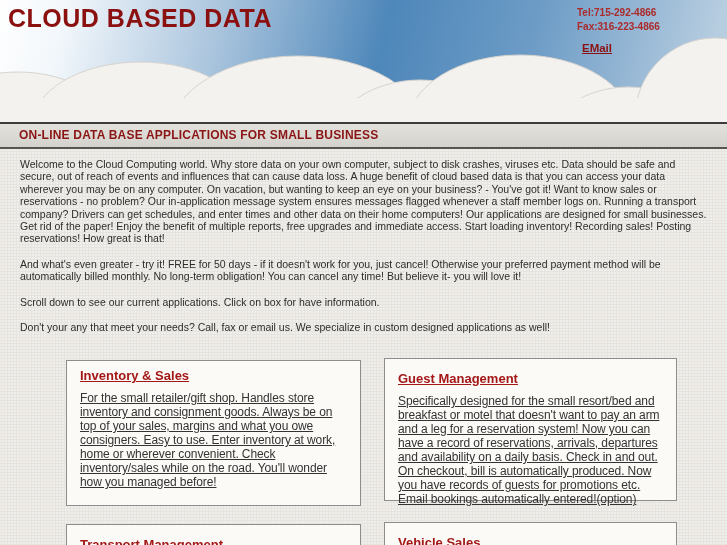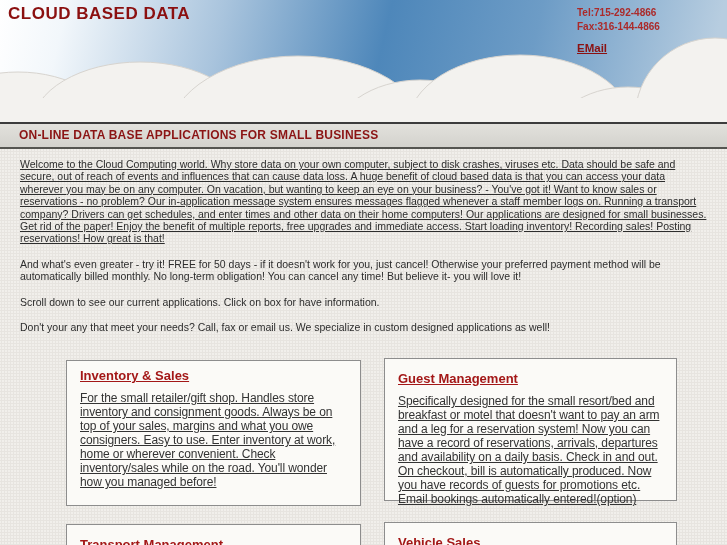--- a/index.html
+++ b/index.html
@@ -14,30 +14,30 @@
 
   
   .banner {
     position: absolute; top: 0; left: 0; width: 727px; height: 123px; overflow: hidden;
     background: linear-gradient(103deg,
       #ffffff 0%, #f2f7fb 9%, #a9c4dd 30%, #4e87ba 52%, #6d9cc6 72%, #b7cde0 96%);
   }
   .clouds { position: absolute; left: 0; bottom: 0; }
   .site-title {
     position: absolute; top: 4px; left: 8px;
-    font-size: 17px; font-weight: bold; letter-spacing: 0.5px;
+    font-size: 25px; font-weight: bold; letter-spacing: 0.5px;
     color: #8b1010;
   }
   .contact {
     position: absolute; top: 6px; left: 577px; width: 112px;
     font-size: 10px; font-weight: bold; line-height: 14px; color: #ab2a2a;
     white-space: nowrap;
   }
   .email-link {
-    position: absolute; top: 42px; left: 577px; width: 108px; 
+    position: absolute; top: 42px; left: 543px; width: 108px; text-align: center;
     font-size: 11.5px; font-weight: bold; color: #8b1212;
     text-decoration: underline; cursor: pointer;
   }
 
   
   .heading-bar {
     position: absolute; top: 122px; left: 0; width: 727px; height: 27px;
     box-sizing: border-box;
     border-top: 2px solid #3c3c3c; border-bottom: 2px solid #555551;
     background: linear-gradient(#e2e1dc, #d3d2cd);
@@ -46,21 +46,21 @@
     color: #8b1414;
   }
 
   
   .content {
     position: absolute; top: 149px; left: 0; width: 727px;
     box-sizing: border-box; padding: 0 18px 0 20px;
     color: #2d2d2d; font-size: 10.5px; line-height: 12.4px;
   }
   .content p { margin: 0 0 13px 0; }
-  .content p.first { margin-top: 9px; text-decoration: underline; }
+  .content p.first { margin-top: 9px; }
 
   
   .app-box {
     position: absolute; box-sizing: border-box;
     background: #fbfaf7; border: 1px solid #8d8d8d;
     padding: 10px 13px; cursor: pointer;
   }
   #box-inventory { left: 66px;  top: 360px; width: 295px; height: 146px; padding-top: 5px; }
   #box-guest     { left: 384px; top: 358px; width: 293px; height: 143px; }
   #box-transport { left: 66px;  top: 524px; width: 295px; height: 150px; }
@@ -88,21 +88,21 @@
         <ellipse cx="420" cy="142" rx="88" ry="62"></ellipse>
         <ellipse cx="520" cy="125" rx="112" ry="70"></ellipse>
         <ellipse cx="628" cy="145" rx="80" ry="58"></ellipse>
         <ellipse cx="715" cy="118" rx="80" ry="80"></ellipse>
       </g>
       <rect x="0" y="98" width="727" height="25" fill="#f3f2ef"></rect>
     </svg>
     <div class="site-title">CLOUD BASED DATA</div>
     <div class="contact">
       <div>Tel:715-292-4866</div>
-      <div>Fax:316-144-4866</div>
+      <div>Fax:316-223-4866</div>
     </div>
     <a class="email-link">EMail</a>
   </div>
 
   <div class="heading-bar">ON-LINE DATA BASE APPLICATIONS FOR SMALL BUSINESS</div>
 
   <div class="content">
     <p class="first">Welcome to the Cloud Computing world. Why store data on your own computer, subject to disk crashes, viruses etc. Data should be safe and secure, out of reach of events and influences that can cause data loss. A huge benefit of cloud based data is that you can access your data wherever you may be on any computer. On vacation, but wanting to keep an eye on your business? - You've got it! Want to know sales or reservations - no problem? Our in-application message system ensures messages flagged whenever a staff member logs on. Running a transport company? Drivers can get schedules, and enter times and other data on their home computers! Our applications are designed for small businesses. Get rid of the paper! Enjoy the benefit of multiple reports, free upgrades and immediate access. Start loading inventory! Recording sales! Posting reservations! How great is that!</p>
     <p>And what's even greater - try it! FREE for 50 days - if it doesn't work for you, just cancel! Otherwise your preferred payment method will be automatically billed monthly. No long-term obligation! You can cancel any time! But believe it- you will love it!</p>
     <p>Scroll down to see our current applications. Click on box for have information.</p>

